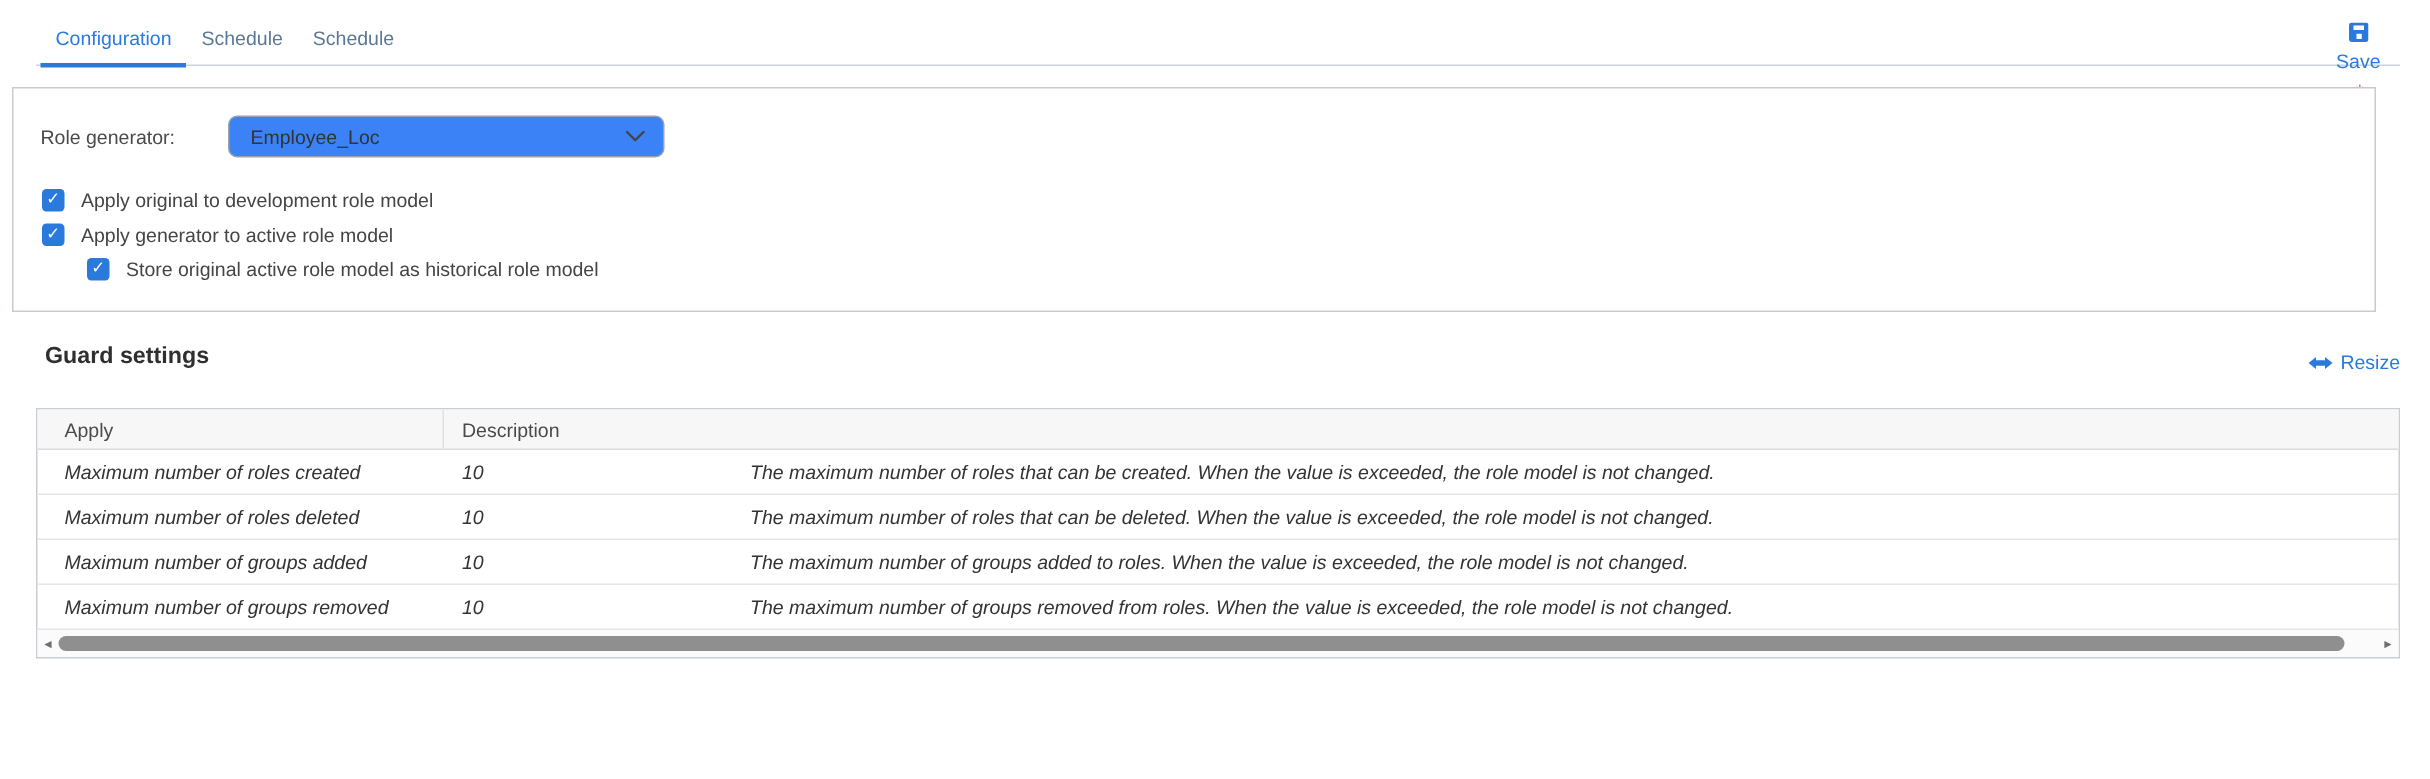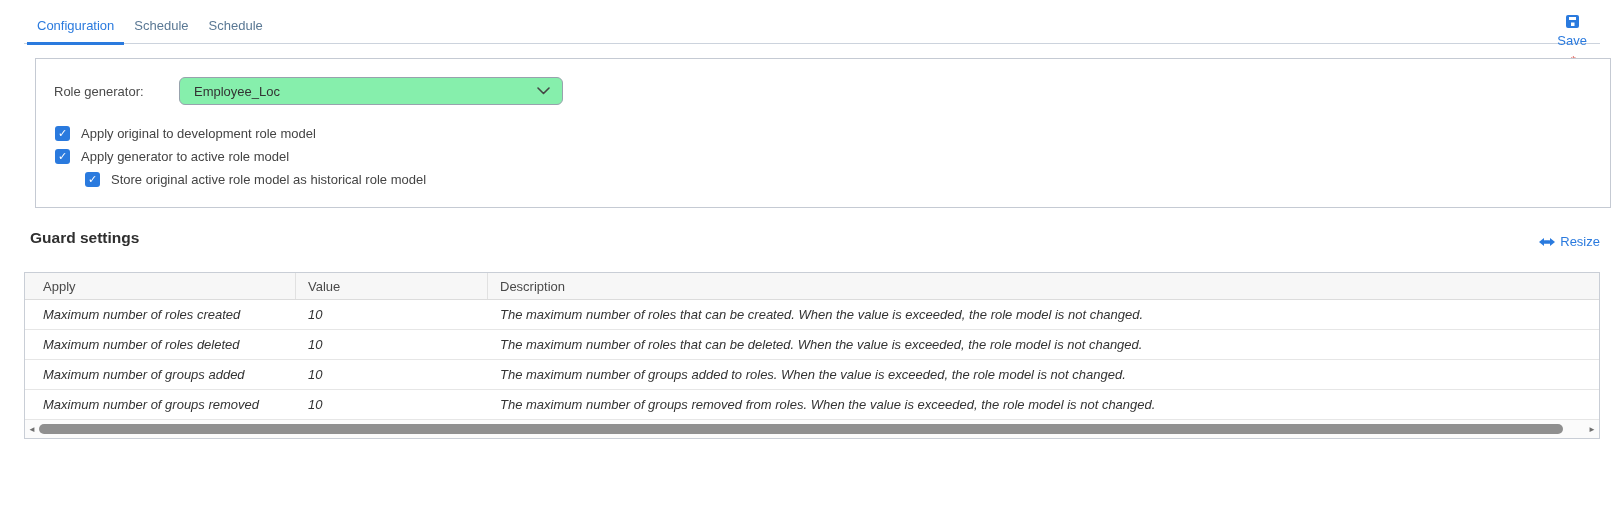--- a/index.html
+++ b/index.html
@@ -37,27 +37,27 @@
 
   
   .save{
     position:absolute;right:33px;top:15px;height:20px;
     display:flex;align-items:center;gap:5px;color:var(--accent);cursor:pointer;flex-direction:column;
   }
   .save .star{color:var(--asterisk);margin-left:2px;font-size:13px;}
 
   
   .panel{
-    position:absolute;left:35px;top:58px;width:1576px;height:150px;
+    position:absolute;left:8px;top:58px;width:1576px;height:150px;
     border:1px solid var(--panel-border);background:#fff;
   }
   .role-label{position:absolute;left:18px;top:25px;color:#4a4a4a;}
   .combo{
-    position:absolute;left:143px;top:18px;width:384px;height:28px;
-    border:1px solid #98a2ad;border-radius:6px;background:#86efac;
+    position:absolute;left:143px;top:18px;width:291px;height:28px;
+    border:1px solid #98a2ad;border-radius:6px;background:#3b82f6;
     display:flex;align-items:center;padding:0 12px 0 14px;cursor:pointer;
   }
   .combo .value{flex:1;color:#333;}
   .checkrow{position:absolute;display:flex;align-items:center;gap:11px;}
   .checkbox{
     width:15px;height:15px;border-radius:3px;background:var(--accent);
     display:flex;align-items:center;justify-content:center;
     color:#fff;font-size:11px;line-height:15px;cursor:pointer;flex:0 0 15px;
   }
   .checkrow .lbl{color:#444;}
@@ -163,21 +163,20 @@
       <rect x="4" y="3.2" width="8" height="3.6" rx="1.5" fill="#2a7ade"></rect>
       <polygon points="16,5 11,1 11,9" fill="#2a7ade"></polygon>
     </svg>
   </span>
   <span>Resize</span>
 </div>
 
 <div class="gtable">
   <div class="thead">
     <div class="th c-name">Apply</div>
-    <div class="th c-value">Value</div>
     <div class="th c-desc">Description</div>
   </div>
 
   <div class="trow">
     <div class="td c-name">Maximum number of roles created</div>
     <div class="td c-value">10</div>
     <div class="td c-desc">The maximum number of roles that can be created. When the value is exceeded, the role model is not changed.</div>
   </div>
   <div class="trow">
     <div class="td c-name">Maximum number of roles deleted</div>

